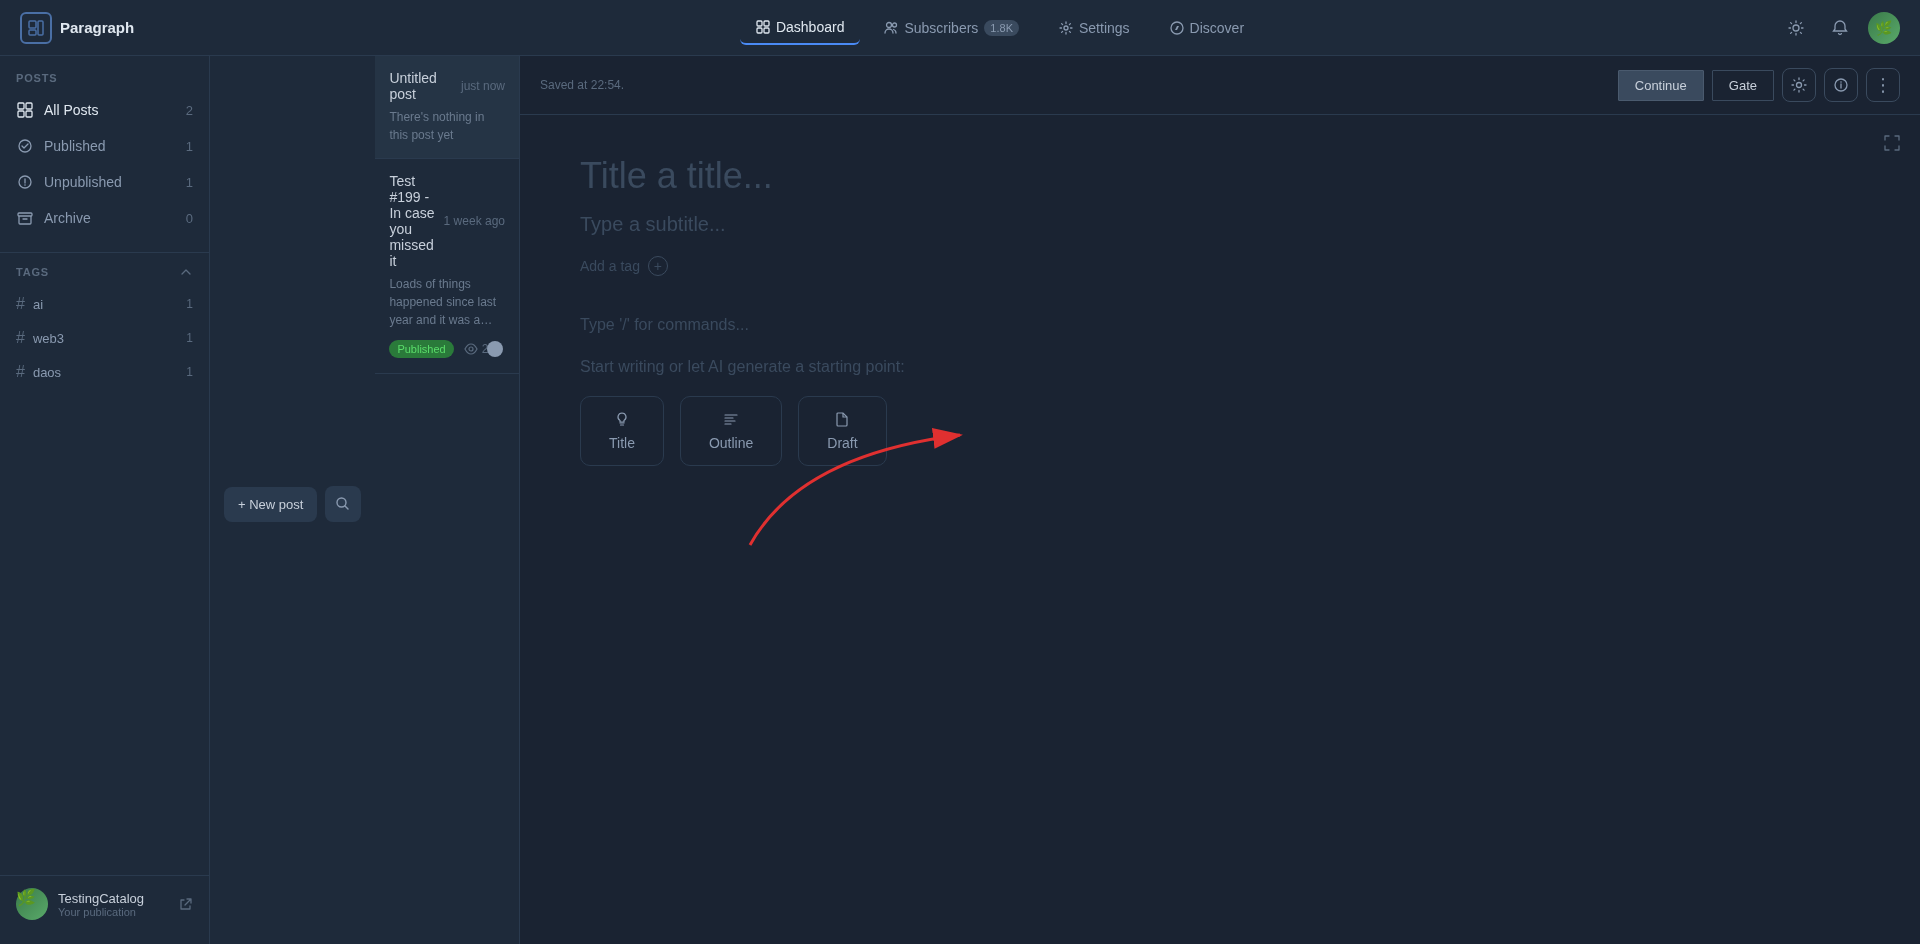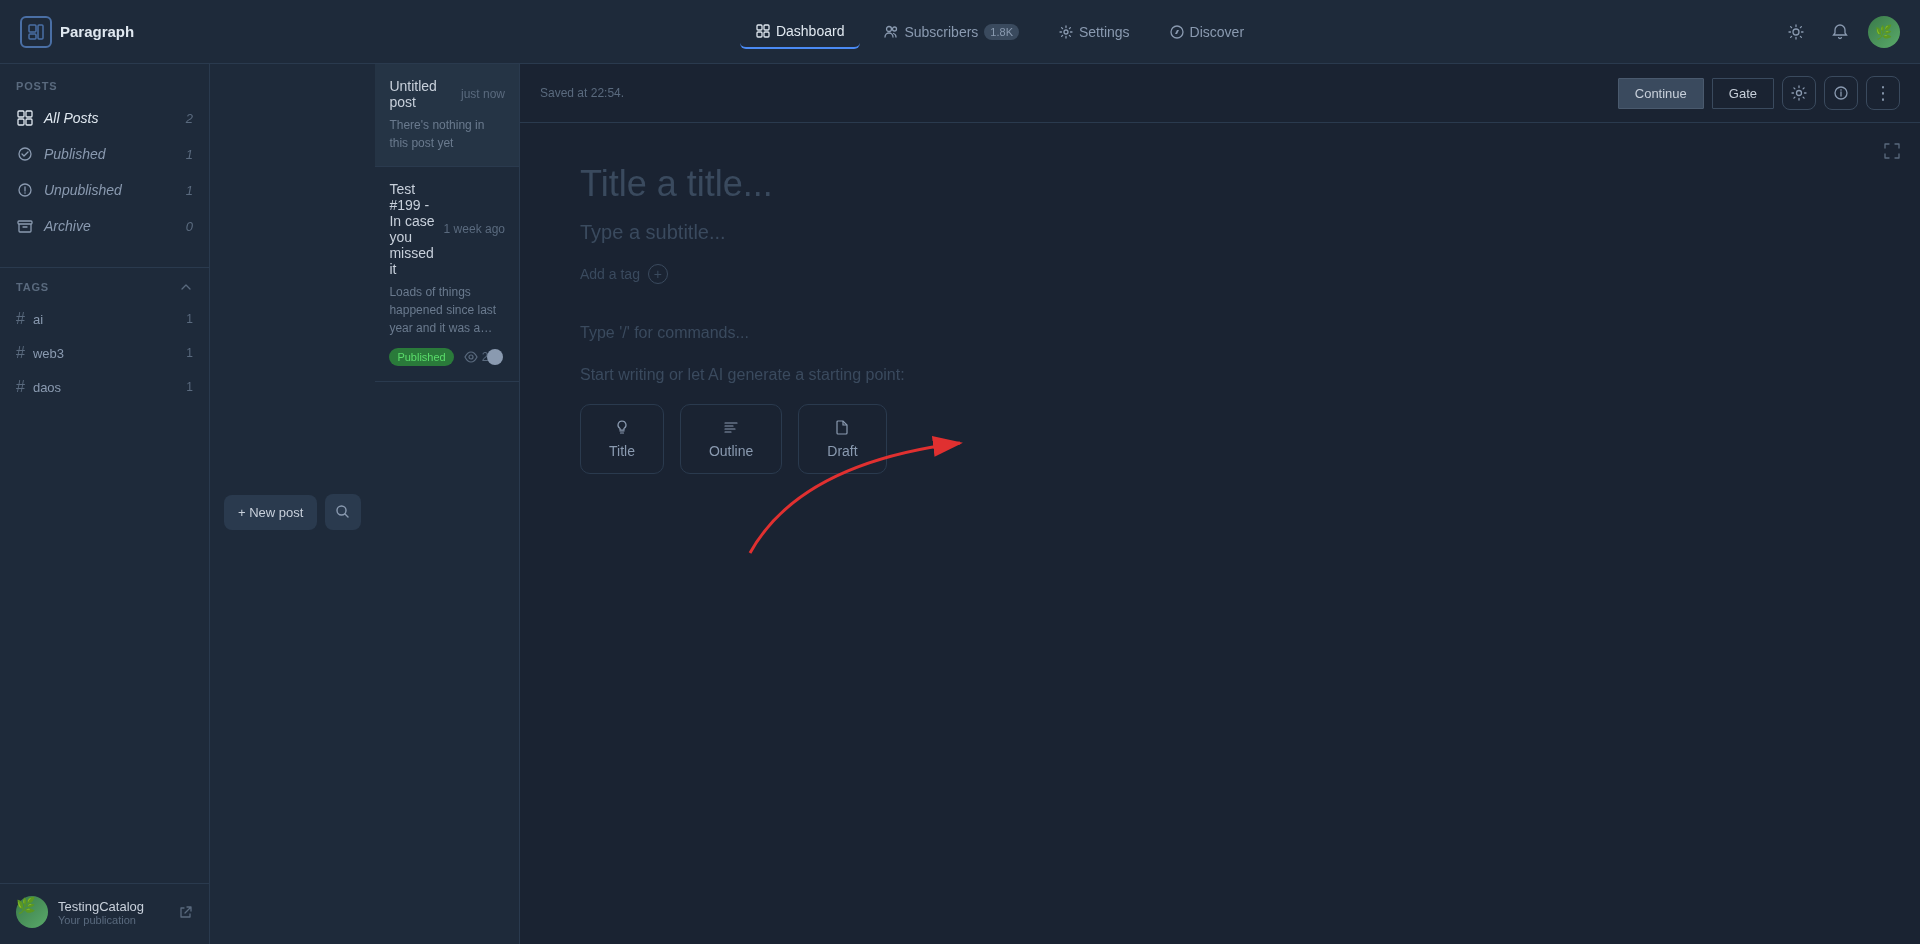--- a/index.html
+++ b/index.html
@@ -7,21 +7,21 @@
       width: 1920px;
       height: 944px;
       background: #1a2332;
       font-family: -apple-system, BlinkMacSystemFont, 'Segoe UI', sans-serif;
       color: #c8d0db;
       overflow: hidden;
     }
 
     
     .topnav {
-      height: 64px;
+      height: 56px;
       background: #1e2a3a;
       border-bottom: 1px solid #2a3a4e;
       display: flex;
       align-items: center;
       padding: 12px 20px;
       position: relative;
     }
     .logo {
       display: flex;
       align-items: center;
@@ -123,39 +123,38 @@
     }
     .sidebar-item {
       display: flex;
       align-items: center;
       gap: 10px;
       padding: 9px 16px;
       color: #8a9ab0;
       font-size: 14px;
       cursor: pointer;
       border-radius: 0;
-      font-style: italic;
     }
     .sidebar-item.active { color: #e0e8f0; }
     .sidebar-item-count {
       margin-left: auto;
       color: #5a6a7e;
       font-size: 13px;
     }
     .sidebar-icon {
       width: 18px;
       height: 18px;
       display: flex;
       align-items: center;
       justify-content: center;
       flex-shrink: 0;
     }
 
     .tags-section {
-      margin-top: 23px;
+      margin-top: 16px;
       border-top: 1px solid #2a3a4e;
       padding-top: 12px;
     }
     .tags-header {
       display: flex;
       align-items: center;
       justify-content: space-between;
       padding: 0 16px 8px;
     }
     .tags-label {

